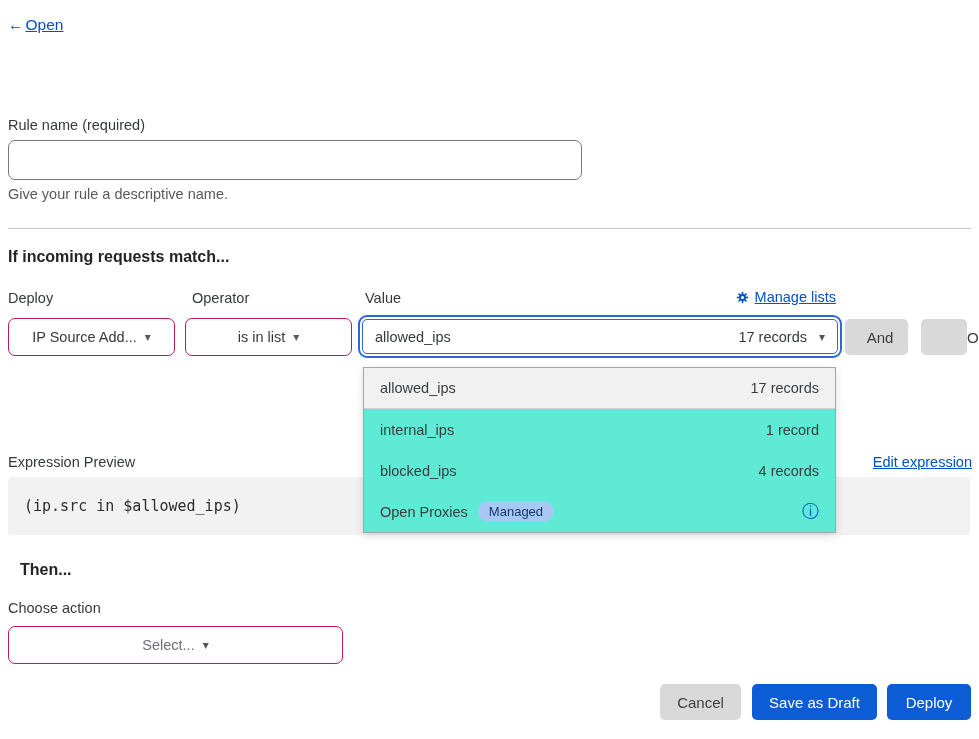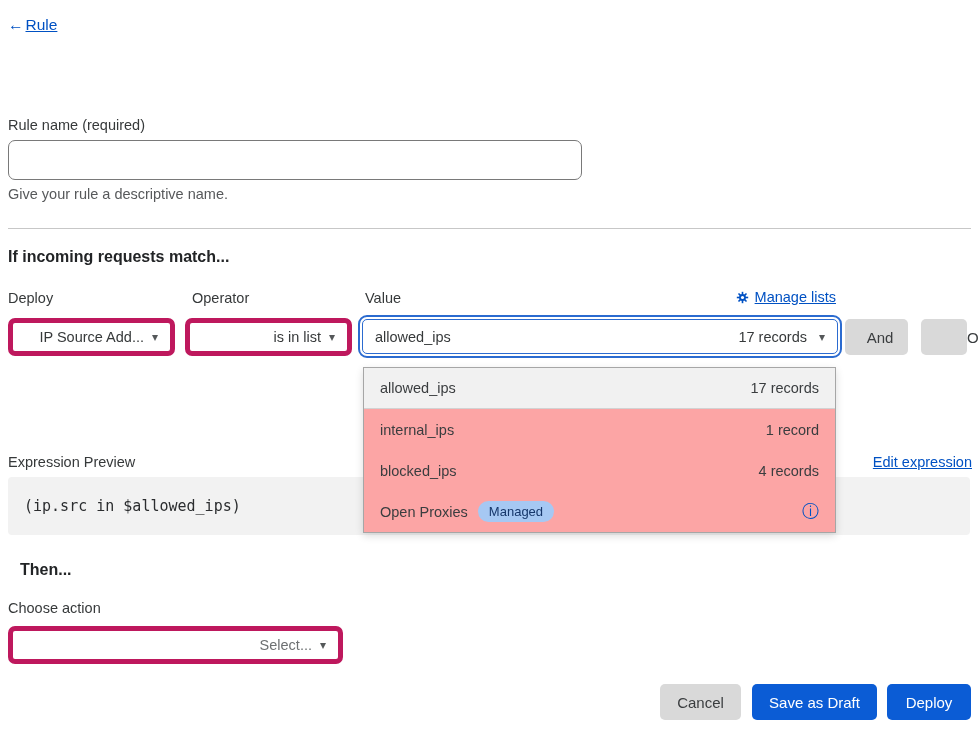--- a/index.html
+++ b/index.html
@@ -23,22 +23,22 @@
   .text-input { position:absolute; left:8px; top:140px; width:574px; height:40px; border:1px solid #797979;
                 border-radius:7px; font-size:14.5px; padding:0 12px; color:#36393a; background:#fff; outline:none;
                 font-family:"Liberation Sans","DejaVu Sans",sans-serif; }
   .helper-text { position:absolute; left:8px; top:186px; font-size:14.5px; color:#57595b; }
 
   .divider { position:absolute; left:8px; right:8px; top:228px; height:1px; background:#c7c7c7; }
 
   .section-heading { position:absolute; font-size:16px; font-weight:700; color:#222426; }
 
   
-  .select { position:absolute; display:flex; align-items:center; justify-content:flex-end; gap:8px;
-            border:5px solid #be185d; border-radius:7px; background:#fff; padding:0 12px;
+  .select { position:absolute; display:flex; align-items:center; justify-content:center; gap:8px;
+            border:1px solid #be185d; border-radius:7px; background:#fff; padding:0 12px;
             font-size:14.5px; color:#36393a; cursor:pointer; }
   .caret { font-size:12px; color:#55585a; line-height:1; }
   .placeholder { color:#6d7072; }
 
   
   .value-select-outer { position:absolute; left:358px; top:315px; width:484px; height:43px;
                         border:2px solid #2b6bd0; border-radius:9px; padding:2px; background:#fff; cursor:pointer; }
   .value-select-inner { width:100%; height:100%; border:1px solid #2b6bd0; border-radius:5px;
                         display:flex; align-items:center; justify-content:space-between; padding:0 12px;
                         font-size:14.5px; color:#36393a; background:#fff; }
@@ -47,21 +47,21 @@
   .gray-btn { position:absolute; top:319px; height:36px; background:#d9d9d9; color:#3a3d3f; border:none;
               border-radius:5px; font-size:15px; cursor:pointer; font-family:inherit; }
 
   .manage-lists { position:absolute; top:289px; right:143px; display:inline-flex; align-items:center; gap:6px;
                   font-size:14.5px; cursor:pointer; }
 
   
   .dropdown-panel { position:absolute; left:363px; top:367px; width:473px; background:#fff;
                     border:1px solid #a6a6a6; box-shadow:0 3px 8px rgba(0,0,0,.14); z-index:5; }
   .dropdown-row { height:41px; display:flex; align-items:center; justify-content:space-between;
-                  padding:0 16px; font-size:14.5px; color:#3a3d3f; cursor:pointer; background:#fca5a5; }
+                  padding:0 16px; font-size:14.5px; color:#3a3d3f; cursor:pointer; background:#5eead4; }
   .dropdown-row.selected { background:#f1f1f1; border-bottom:1px solid #d2d2d2; }
   .row-left { display:flex; align-items:center; gap:10px; }
   .managed-pill { background:#a6c8f3; color:#16376b; font-size:13px; border-radius:11px; padding:3px 11px; }
   .info-icon { color:#0051c3; font-size:17px; line-height:1; cursor:pointer; }
 
   
   .expression-label { position:absolute; left:8px; top:454px; font-size:14.5px; color:#36393a; }
   .edit-expression { position:absolute; top:454px; right:7px; font-size:14.5px; }
   .expression-block { position:absolute; left:8px; right:9px; top:477px; height:58px; background:#f2f2f2;
                       border-radius:4px; display:flex; align-items:center; padding:0 16px; }
@@ -75,21 +75,21 @@
 
   .icon-svg { display:inline-block; vertical-align:middle; flex:none; }
 </style>
 </head>
 <body>
 
 <div class="stage">
 
   <a class="back-link">
     <span class="back-arrow">←</span>
-      <span class="link">Rule</span>
+      <span class="link">Open</span>
   </a>
 
 
   <label class="field-label" style="left:8px; top:117px;">Rule name (required)</label>
   <input class="text-input" type="text" value="" style="">
   <div class="helper-text">Give your rule a descriptive name.</div>
 
   <div class="divider"></div>
 
   <div class="section-heading" style="left:8px; top:248px;">If incoming requests match...</div>

